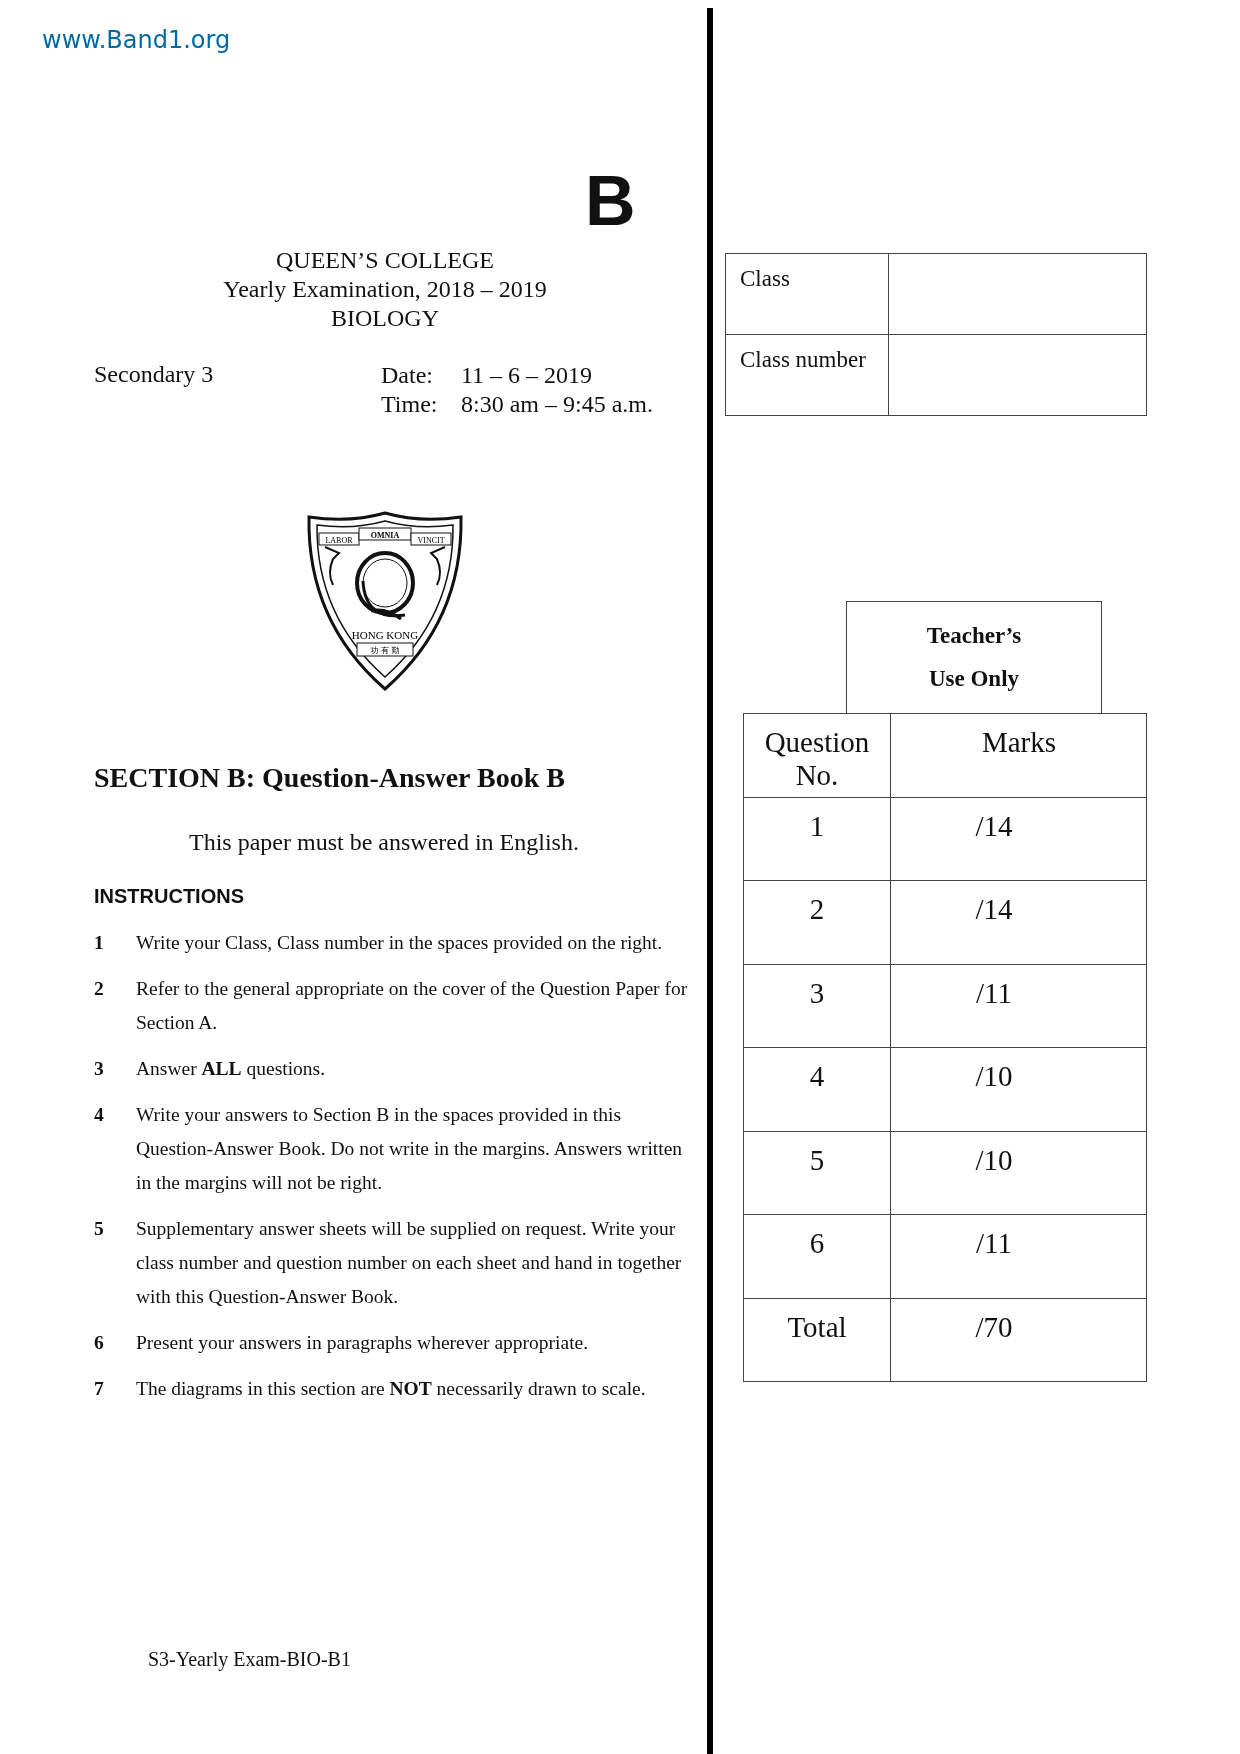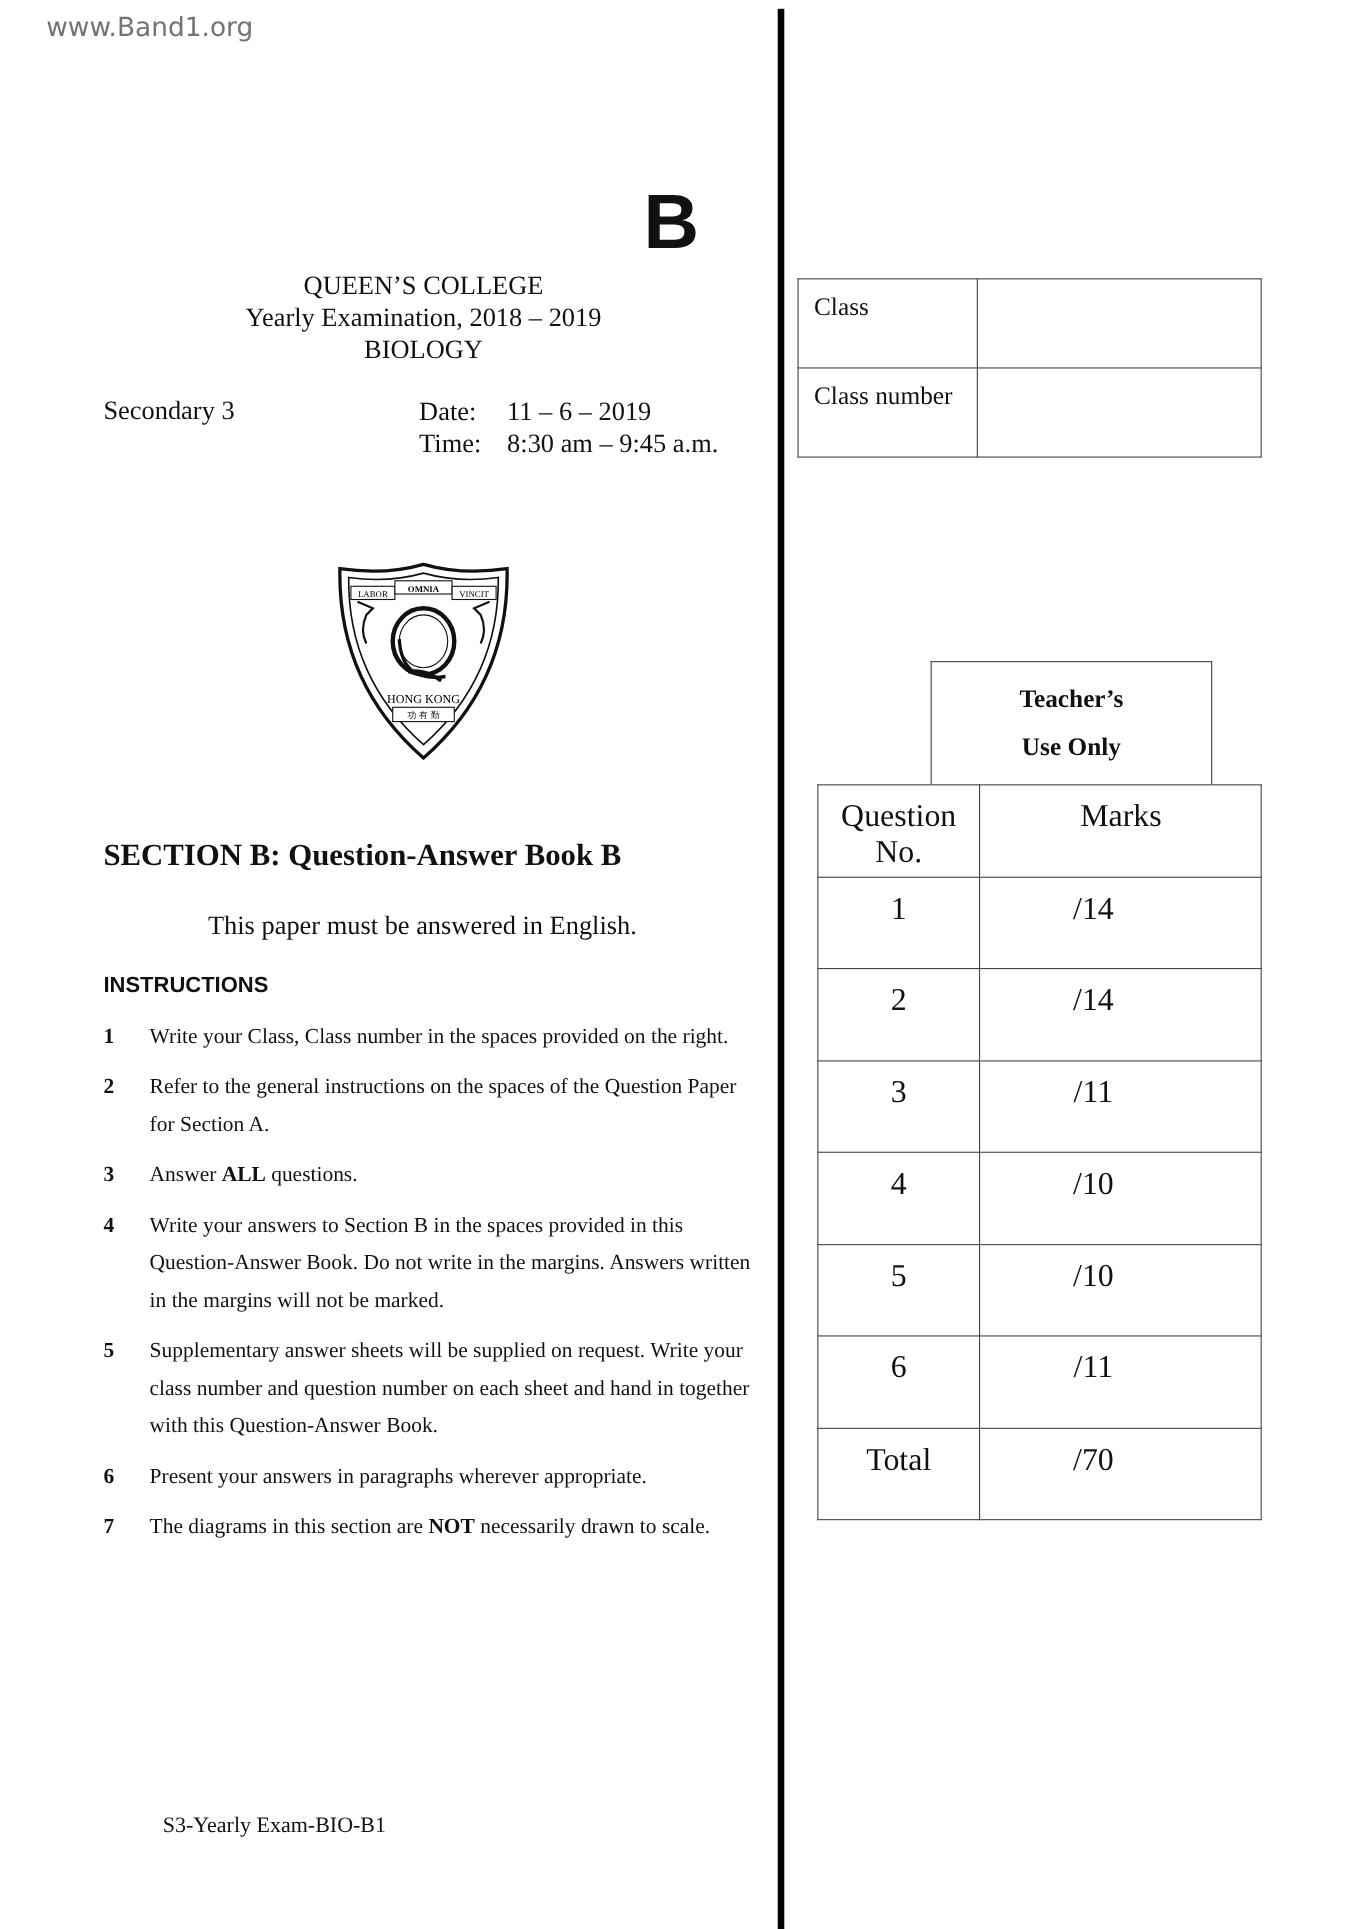--- a/index.html
+++ b/index.html
@@ -1,18 +1,18 @@
 <!DOCTYPE html>
 <html><head>
 <meta charset="utf-8">
 <style>
   html, body { margin:0; padding:0; background:#ffffff; }
   body { width:1240px; height:1754px; position:relative; overflow:hidden; color:#111; font-family:"Liberation Serif", serif; }
   .abs { position:absolute; }
-  .watermark { left:42px; top:11px; font-family:"DejaVu Sans", sans-serif; font-size:24px; color:#737373; }
+  .watermark { left:42px; top:26px; font-family:"DejaVu Sans", sans-serif; font-size:24px; color:#0369a1; }
   .big-b { left:585px; top:166px; font-family:"Liberation Sans", sans-serif; font-weight:bold; font-size:70px; line-height:70px; }
   .header { left:160px; width:450px; top:246px; text-align:center; font-size:24px; line-height:29px; }
   .form-level { left:94px; top:361px; font-size:24px; }
   .date-block { left:381px; top:361px; font-size:24px; line-height:29px; }
   .date-block .lbl { display:inline-block; width:80px; }
   .divider { left:707px; top:8px; width:6px; height:1746px; background:#000; }
   .crest { left:305px; top:511px; width:160px; height:180px; }
   .section-title { left:94px; top:762px; font-size:28px; font-weight:bold; }
   .english-note { left:94px; width:580px; top:829px; text-align:center; font-size:24px; }
   .instr-head { left:94px; top:885px; font-family:"Liberation Sans", sans-serif; font-weight:bold; font-size:20px; }
@@ -93,29 +93,29 @@
 <div class="abs english-note">This paper must be answered in English.</div>
 <div class="abs instr-head">INSTRUCTIONS</div>
 
 <div class="abs instr-list">
   <div class="instr-item">
     <span class="instr-num">1</span>
     <span class="instr-text">Write your Class, Class number in the spaces provided on the right.</span>
   </div>
   <div class="instr-item">
     <span class="instr-num">2</span>
-    <span class="instr-text">Refer to the general instructions on the spaces of the Question Paper for Section A.</span>
+    <span class="instr-text">Refer to the general appropriate on the cover of the Question Paper for Section A.</span>
   </div>
   <div class="instr-item">
     <span class="instr-num">3</span>
     <span class="instr-text"><span>Answer </span><b>ALL</b><span> questions.</span></span>
   </div>
   <div class="instr-item">
     <span class="instr-num">4</span>
-    <span class="instr-text">Write your answers to Section B in the spaces provided in this Question-Answer Book.    Do not write in the margins. Answers written in the margins will not be marked.</span>
+    <span class="instr-text">Write your answers to Section B in the spaces provided in this Question-Answer Book.    Do not write in the margins. Answers written in the margins will not be right.</span>
   </div>
   <div class="instr-item">
     <span class="instr-num">5</span>
     <span class="instr-text">Supplementary answer sheets will be supplied on request. Write your class number and question number on each sheet and hand in together with this Question-Answer Book.</span>
   </div>
   <div class="instr-item">
     <span class="instr-num">6</span>
     <span class="instr-text">Present your answers in paragraphs wherever appropriate.</span>
   </div>
   <div class="instr-item">

